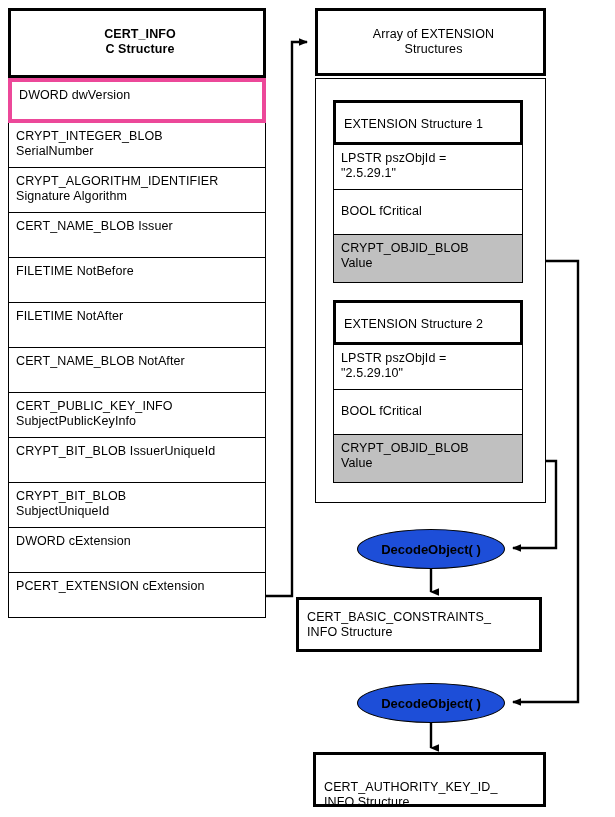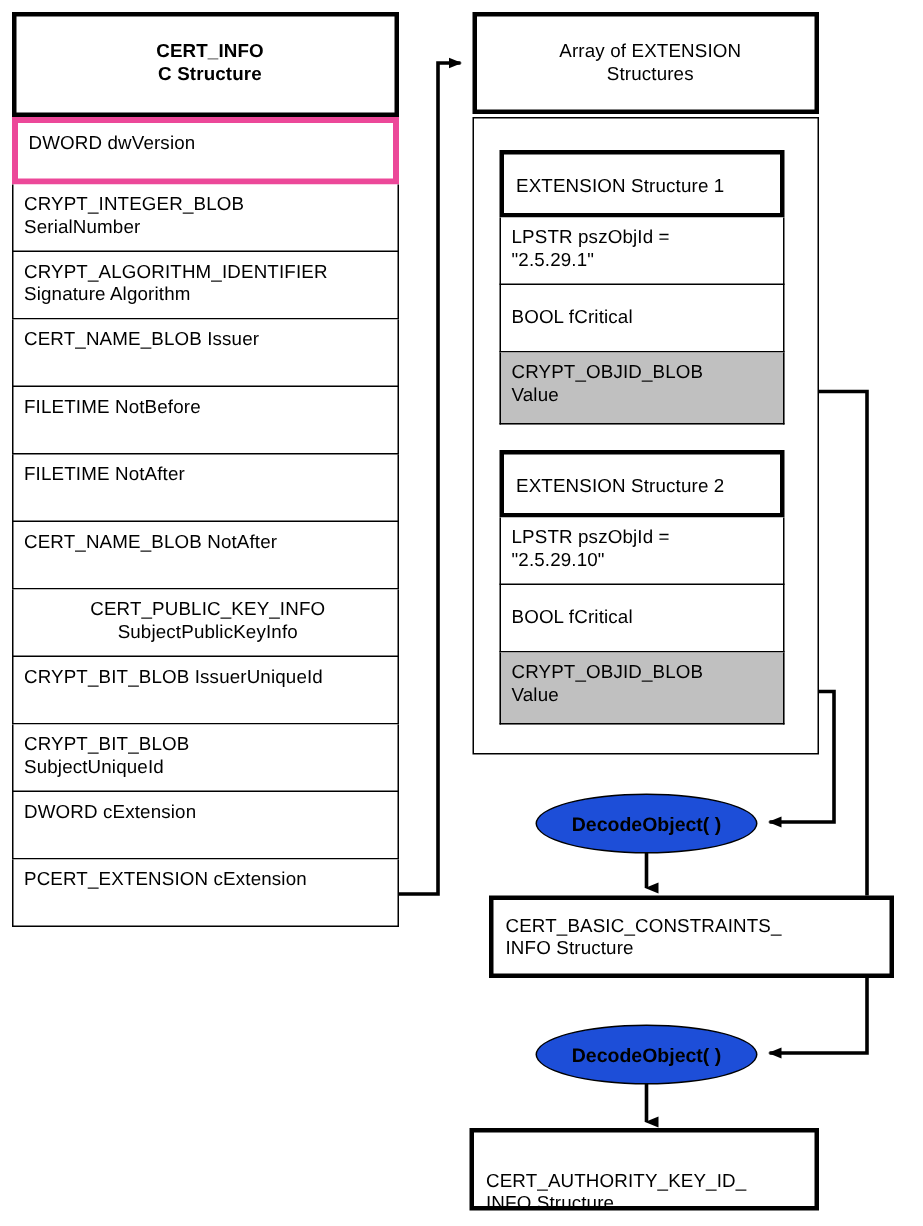--- a/index.html
+++ b/index.html
@@ -108,21 +108,21 @@
       <div></div>
     </div>
   </div>
   <div class="box row" style="left:8px;top:348px;width:258px;height:45px;">
     <div class="txt pad" style="left:0;top:0;width:258px;">
       <div>CERT_NAME_BLOB NotAfter</div>
       <div></div>
     </div>
   </div>
   <div class="box row" style="left:8px;top:393px;width:258px;height:45px;">
-    <div class="txt pad" style="left:0;top:0;width:258px;text-align:center;">
+    <div class="txt pad" style="left:0;top:0;width:258px;">
       <div>CERT_PUBLIC_KEY_INFO</div>
       <div>SubjectPublicKeyInfo</div>
     </div>
   </div>
   <div class="box row" style="left:8px;top:438px;width:258px;height:45px;">
     <div class="txt pad" style="left:0;top:0;width:258px;">
       <div>CRYPT_BIT_BLOB IssuerUniqueId</div>
       <div></div>
     </div>
   </div>
@@ -192,21 +192,21 @@
     </div>
   </div>
 
   <div class="oval" style="left:357px;top:529px;width:148px;height:40px;">
     <span>DecodeObject( )</span>
   </div>
   <div class="oval" style="left:357px;top:683px;width:148px;height:40px;">
     <span>DecodeObject( )</span>
   </div>
 
-  <div class="box hdr" style="left:326px;top:597px;width:270px;height:55px;">
+  <div class="box hdr" style="left:296px;top:597px;width:246px;height:55px;">
     <div class="txt" style="left:0;top:10px;width:233px;padding-left:8px;">
       <div>CERT_BASIC_CONSTRAINTS_</div>
       <div>INFO Structure</div>
     </div>
   </div>
 
   <div class="box hdr" style="left:313px;top:752px;width:233px;height:55px;">
     <div class="txt" style="left:0;top:10px;width:233px;padding-left:8px;margin-top:15px;">
       <div>CERT_AUTHORITY_KEY_ID_</div>
       <div>INFO Structure</div>

